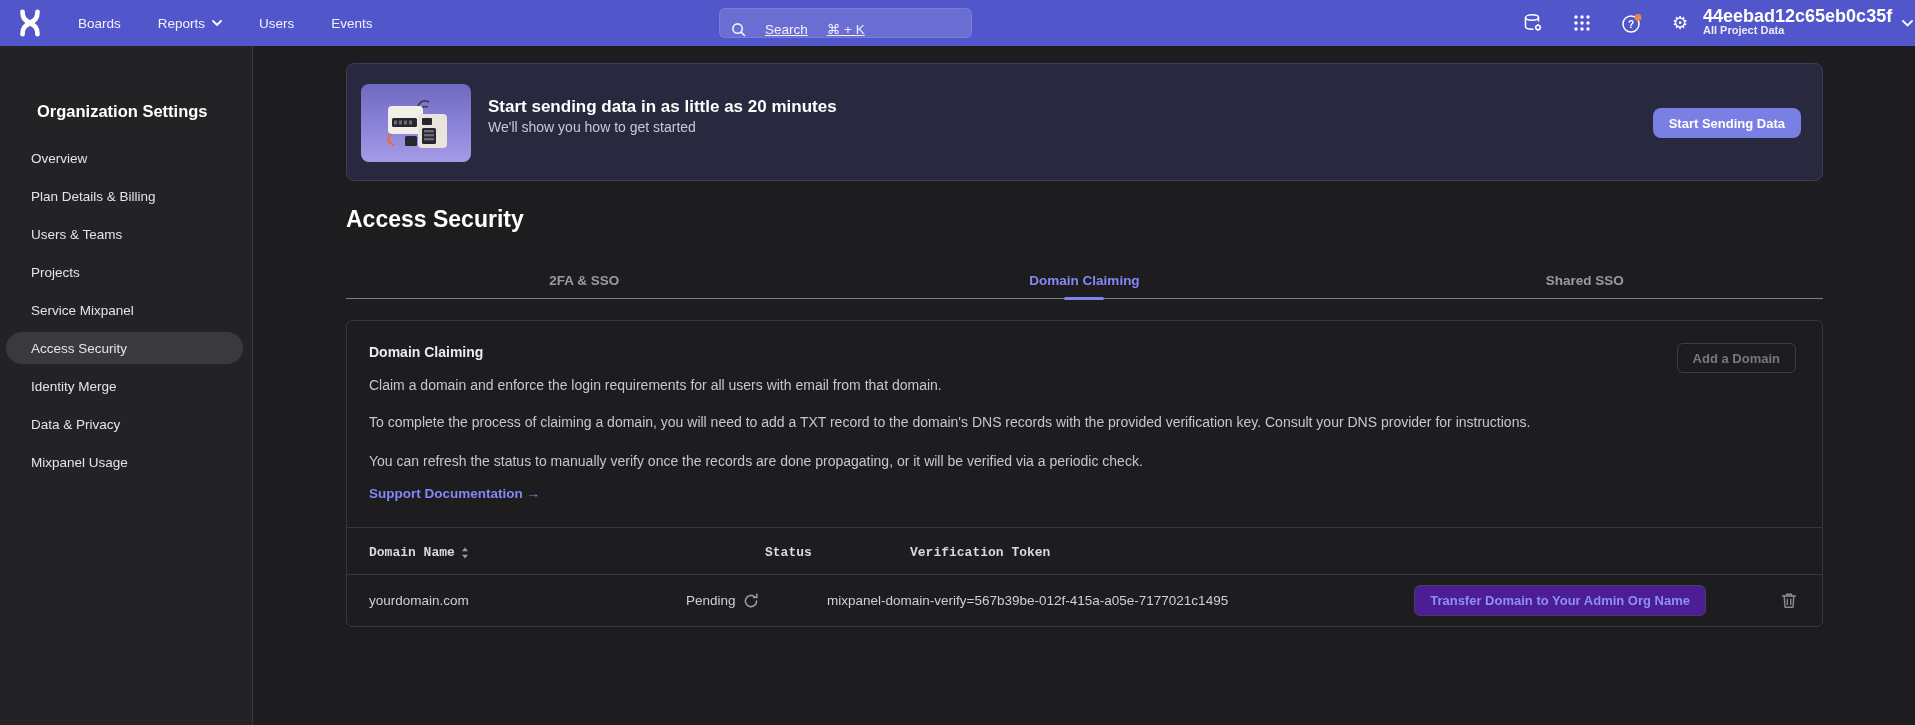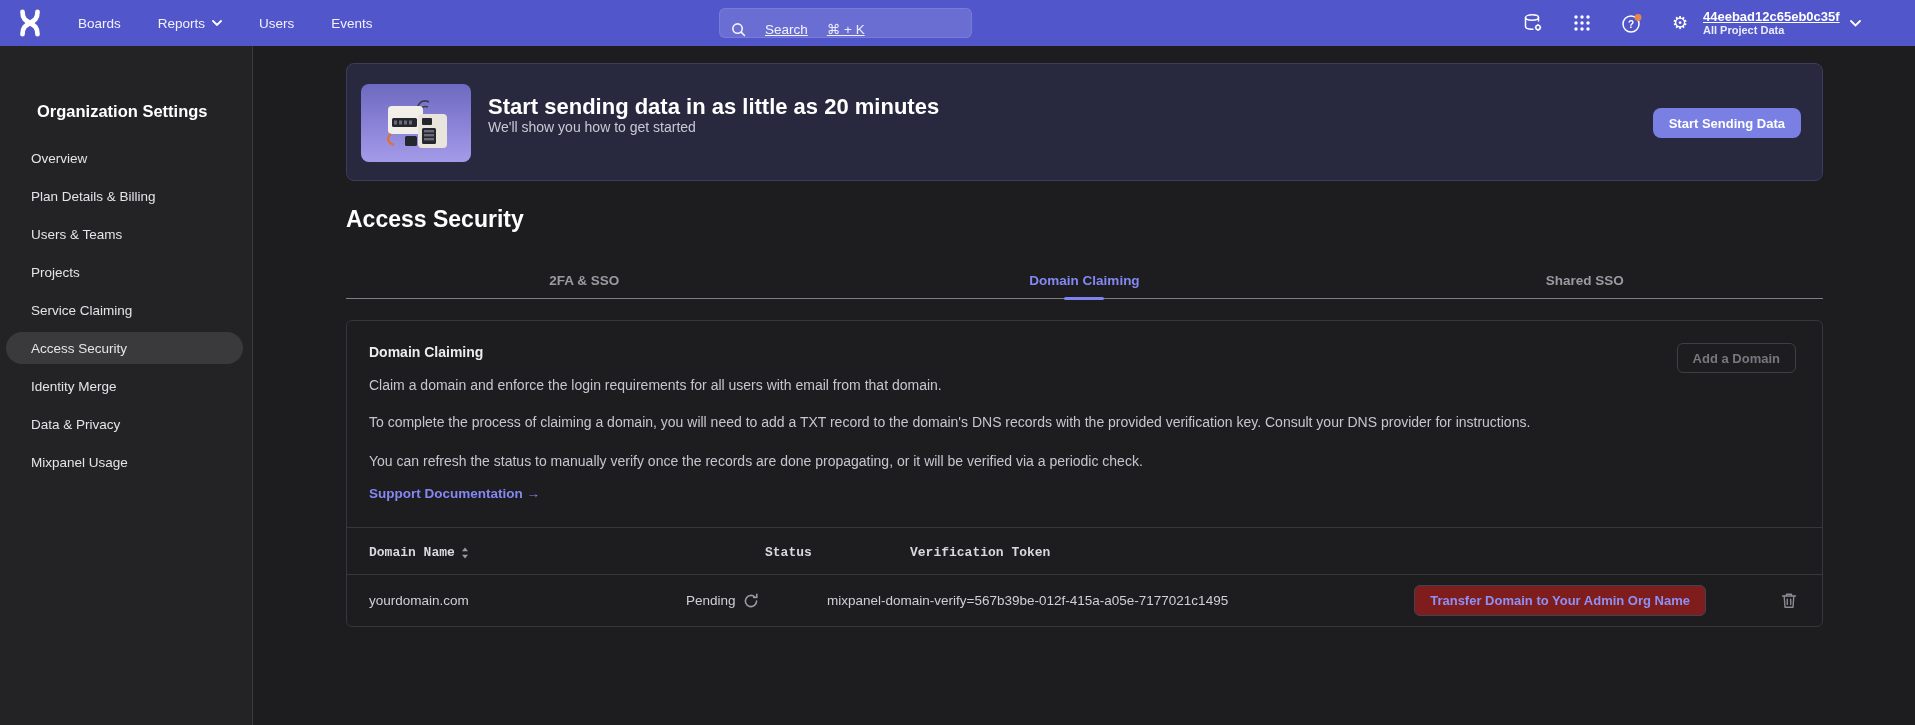--- a/index.html
+++ b/index.html
@@ -32,21 +32,21 @@
   .tb-icon{ width:20px; height:20px; color:#FFFFFF; cursor:pointer; position:relative; }
   .tb-icon.i1{ position:absolute; right:372px; top:13px; }
   .tb-icon.i2{ position:absolute; right:323px; top:13px; }
   .tb-icon.i3{ position:absolute; right:274px; top:13px; }
   .tb-icon.i4{ position:absolute; right:225px; top:13px; font-size:18px; line-height:20px; text-align:center; }
   .org-switcher{
     position:absolute; right:22px; top:6px; width:190px; height:34px;
     display:flex; align-items:center; cursor:pointer;
   }
   .org-texts{ display:flex; flex-direction:column; gap:2px; }
-  .org-id{ color:#FFFFFF; font-size:13px; font-weight:700; line-height:13px; white-space:nowrap;text-decoration:underline; }
+  .org-id{ color:#FFFFFF; font-size:18px; font-weight:700; line-height:13px; white-space:nowrap; }
   .org-scope{ color:rgba(255,255,255,0.88); font-size:11px; font-weight:700; line-height:11px; }
   .org-chevron{ margin-left:10px; color:#fff; }
 
   
   .sidebar{
     position:absolute; top:46px; left:0; bottom:0; width:253px;
     background:#232325; border-right:1px solid #3A3A3E;
   }
   .side-title{
     padding:54px 0 0 37px; font-size:16.5px; font-weight:700; color:#FFFFFF; line-height:22px;
@@ -67,21 +67,21 @@
   .banner{
     margin-top:17px; height:118px; background:#28283E; border:1px solid #3C3C5C;
     border-radius:8px; position:relative; display:flex; align-items:center;
   }
   .banner-tile{
     position:absolute; left:14px; top:20px; width:110px; height:78px; border-radius:8px;
     background:linear-gradient(180deg,#6D6AC1 0%,#8C84D8 55%,#A49BE8 100%);
     overflow:hidden;
   }
   .banner-textblock{ position:absolute; left:141px; top:32px; }
-  .banner-title{ font-size:22px; font-weight:700; color:#FFFFFF; line-height:22px; }
+  .banner-title{ font-size:17px; font-weight:700; color:#FFFFFF; line-height:22px; }
   .banner-sub{ font-size:14px; color:#C9C9D6; line-height:19px; }
   .banner-cta{
     position:absolute; right:21px; top:44px; height:30px; padding:0 16px;
     background:#7A7FE3; color:#FFFFFF; font-size:13px; font-weight:600;
     border:none; border-radius:8px; display:flex; align-items:center; cursor:pointer;
     font-family:inherit;
   }
 
   .page-title{ margin-top:23px; font-size:23px; font-weight:700; color:#FFFFFF; line-height:30px; }
 
@@ -129,21 +129,21 @@
   .sort-icon{ color:#9A9AA0; cursor:pointer; margin-top:1px; }
 
   .table-row{ height:51px; position:relative; font-size:13.5px; color:#CFCFD5; }
   .table-row .cell{ position:absolute; top:0; height:51px; display:flex; align-items:center; }
   .cell-domain{ left:22px; }
   .cell-status{ left:339px; }
   .cell-refresh{ left:396px; color:#9A9AA0; cursor:pointer; }
   .cell-token{ left:480px; }
   .transfer-btn{
     position:absolute; right:116px; top:10px; height:31px; padding:0 15px;
-    background:#7f1d1d; border:1px solid #414158; border-radius:6px;
+    background:#4c1d95; border:1px solid #414158; border-radius:6px;
     color:#8D90F5; font-size:13px; font-weight:700; display:flex; align-items:center;
     cursor:pointer; font-family:inherit; white-space:nowrap;
   }
   .trash-btn{ position:absolute; right:25px; top:17px; color:#8A8A90; cursor:pointer; }
 </style>
 </head>
 <body>
 
 <div class="topbar">
   <div class="logo">
@@ -236,21 +236,21 @@
     <div class="side-item">
         <span>Plan Details &amp; Billing</span>
       </div>
     <div class="side-item">
         <span>Users &amp; Teams</span>
       </div>
     <div class="side-item">
         <span>Projects</span>
       </div>
     <div class="side-item">
-        <span>Service Claiming</span>
+        <span>Service Mixpanel</span>
       </div>
     <div class="side-item active">
         <span>Access Security</span>
       </div>
     <div class="side-item">
         <span>Identity Merge</span>
       </div>
     <div class="side-item">
         <span>Data &amp; Privacy</span>
       </div>

